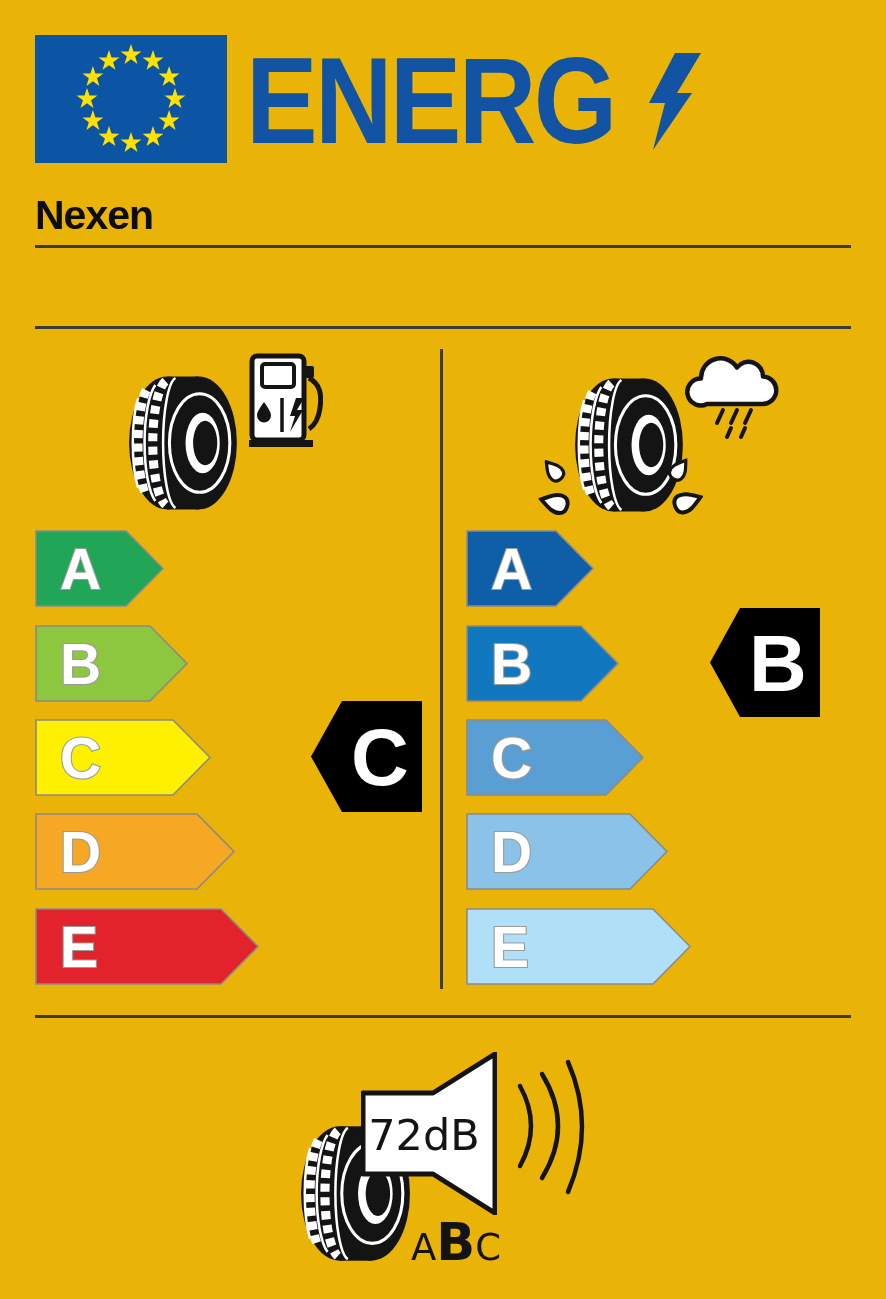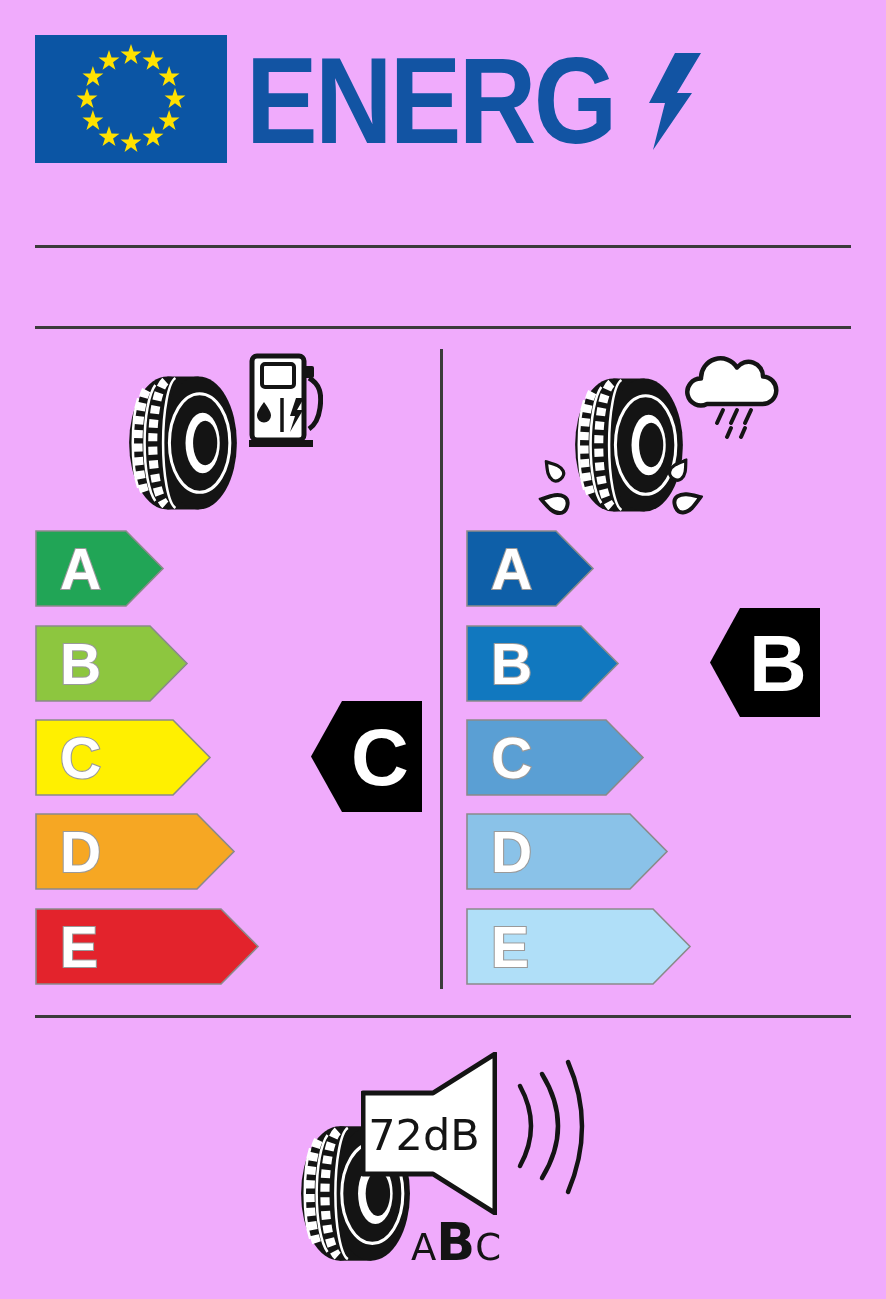--- a/index.html
+++ b/index.html
@@ -1,16 +1,16 @@
 <!DOCTYPE html>
 <html><head>
 <meta charset="utf-8">
 <style>
   html,body{margin:0;padding:0;background:#fff;}
-  #label{position:relative;width:886px;height:1299px;background:#f0abfc;overflow:hidden;
+  #label{position:relative;width:886px;height:1299px;background:#eab308;overflow:hidden;
          font-family:"Liberation Sans",sans-serif;}
 
   
   #eu-flag{position:absolute;left:35px;top:35px;}
   #energ-logo{position:absolute;left:246px;top:40px;height:110px;color:#1254A3;
     font-size:122px;font-weight:bold;line-height:1.0;letter-spacing:-3px;
     transform:scaleX(0.88);transform-origin:left top;white-space:nowrap;}
   #energ-bolt{position:absolute;left:641px;top:53px;}
   #brand{position:absolute;left:35px;top:192px;font-size:41px;font-weight:bold;
     color:#0d0d0d;letter-spacing:-1px;}
@@ -82,20 +82,21 @@
       <use href="#star" transform="translate(57.9,42)"></use>
       <use href="#star" transform="translate(74,25.9)"></use>
     </g>
   </svg>
 
   <div id="energ-logo">ENERG</div>
   <svg id="energ-bolt" width="60" height="98" viewBox="0 0 60 98">
     <polygon points="34,0 60,0 36,40 51,40 12,97 24,50 8,50" fill="#1254A3"></polygon>
   </svg>
 
+  <div id="brand">Nexen</div>
 
   <div id="line-1" class="hline"></div>
   <div id="line-2" class="hline"></div>
   <div id="v-divider"></div>
   <div id="line-3" class="hline"></div>
 
   <svg class="abs" style="left:127px;top:374px" width="111" height="138" viewBox="0 0 110 137">
       <use href="#tire"></use>
     </svg>
   <svg class="abs" style="left:249px;top:353px" width="74" height="99" viewBox="0 0 74 99">

